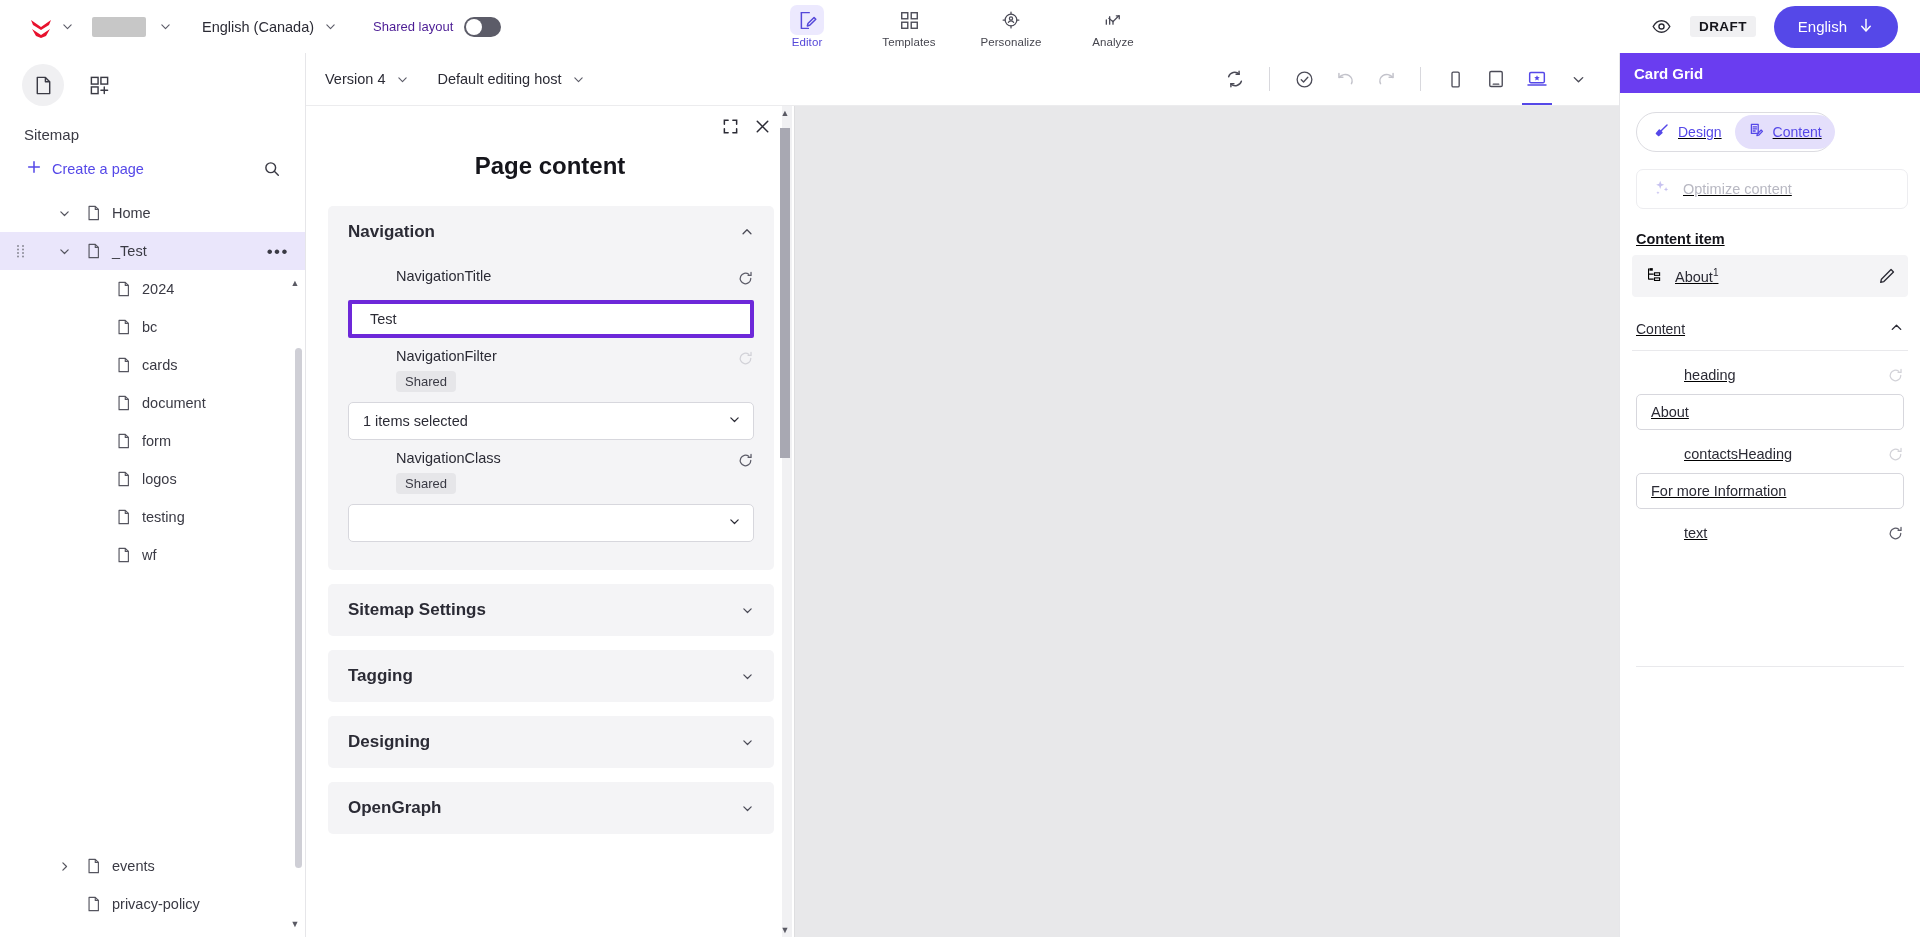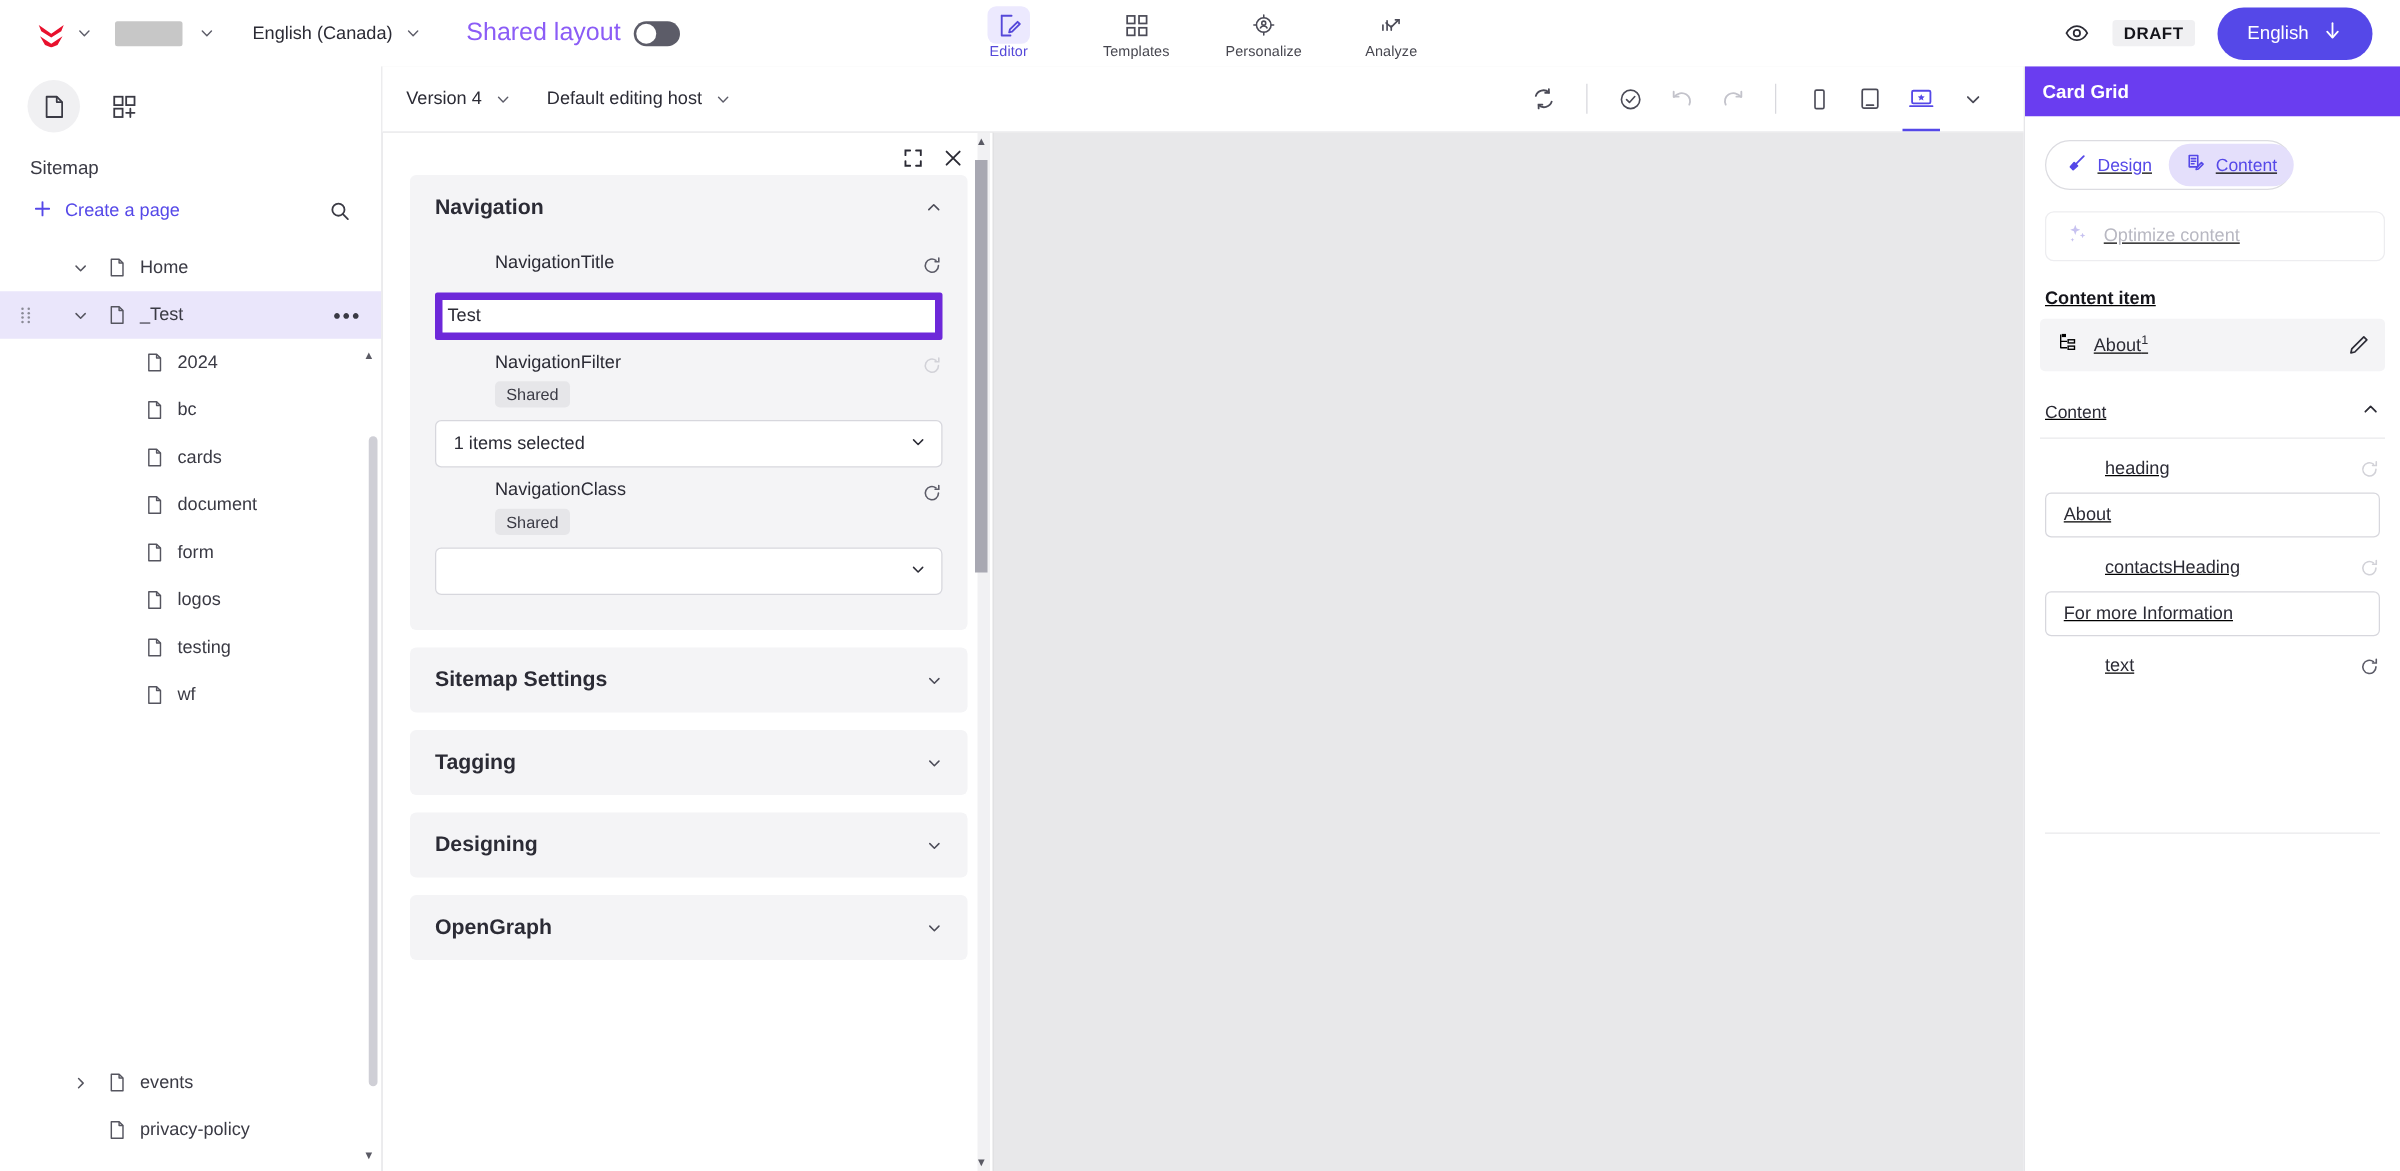--- a/index.html
+++ b/index.html
@@ -33,21 +33,21 @@
   }
   .redacted {
     width: 54px; height: 20px; background: #c7c7c7; border-radius: 2px; margin-left: 16px;
   }
   .lang {
     margin-left: 28px; font-size: 14.5px; color: #2b2b35; display: flex; align-items: center; gap: 7px;
     cursor: pointer;
   }
   .shared-layout {
     margin-left: 34px; display: flex; align-items: center; gap: 11px;
-    font-size: 20px; color: #8b5cf6; justify-content: space-between;
+    font-size: 13px; color: #4c1d95; justify-content: space-between;
   }
   .toggle {
     width: 37px; height: 20px; border-radius: 10px; background: #5c5c68;
     position: relative; cursor: pointer; flex: none;
   }
   .toggle .knob {
     position: absolute; left: 2px; top: 2px; width: 16px; height: 16px; border-radius: 50%;
     background: #fff;
   }
 
@@ -167,22 +167,22 @@
   .field { padding-top: 10px; }
   .field-label-row { display:flex; align-items:flex-start; justify-content:space-between; min-height: 22px; margin-left: 48px; }
   .field-label { font-size: 14.5px; color:#2b2b35; }
   .reset-ic { color:#5c5c68; display:flex; padding-top:2px; }
   .reset-ic.faded { color:#d2d2d8; }
   .pill {
     display:inline-block; background:#e6e6e9; color:#3a3a44; font-size:13px;
     border-radius:4px; padding:3px 9px; margin-top: 7px;
   }
   .txtinput {
-    width: 100%; height: 38px; background:#fff; border:6px solid #6d28d9; border-radius: 2px;
-    padding: 0 4px; font-size: 14.5px; color:#2b2b35; font-family: inherit; margin-top: 10px;
+    width: 100%; height: 38px; background:#fff; border:4px solid #6d28d9; border-radius: 2px;
+    padding: 0 18px; font-size: 14.5px; color:#2b2b35; font-family: inherit; margin-top: 10px;
     display:flex; align-items:center;
   }
   .selectbox {
     width: 100%; height: 38px; background:#fff; border:1px solid #d7d7dd; border-radius: 5px;
     padding: 0 12px 0 14px; font-size: 14.5px; color:#2b2b35; margin-top: 10px;
     display:flex; align-items:center; justify-content:space-between; cursor:pointer;
   }
   .dlg-scrollbar-track {
     position:absolute; right: 2px; top: 0; bottom: 0; width: 10px; background:#f1f1f3;
   }
@@ -647,20 +647,21 @@
                   <path d="M15.5 11.5 L15.5 15.5 L11.5 15.5"></path>
                     <path d="M6.5 15.5 L2.5 15.5 L2.5 11.5"></path>
                 </svg>
               </span>
               <span class="dlg-ic">
                 <svg width="19" height="19" viewBox="0 0 20 20" fill="none" stroke="currentColor" stroke-width="1.6" stroke-linecap="round">
                   <path d="M4.5 4.5 L15.5 15.5 M15.5 4.5 L4.5 15.5"></path>
                 </svg>
               </span>
             </div>
+            <div class="dlg-title">Page content</div>
             <div class="dlg-scroll">
               <div id="dialog-sections">
                   <div class="section open">
                     <div class="sec-head">
                       <span>Navigation</span>
                       <span class="chev-sm">
                         <svg width="14" height="14" viewBox="0 0 16 16">
                           <path d="M3.5 10 L8 5.5 L12.5 10" fill="none" stroke="currentColor" stroke-width="1.5" stroke-linecap="round" stroke-linejoin="round"></path>
                         </svg>
                       </span>

